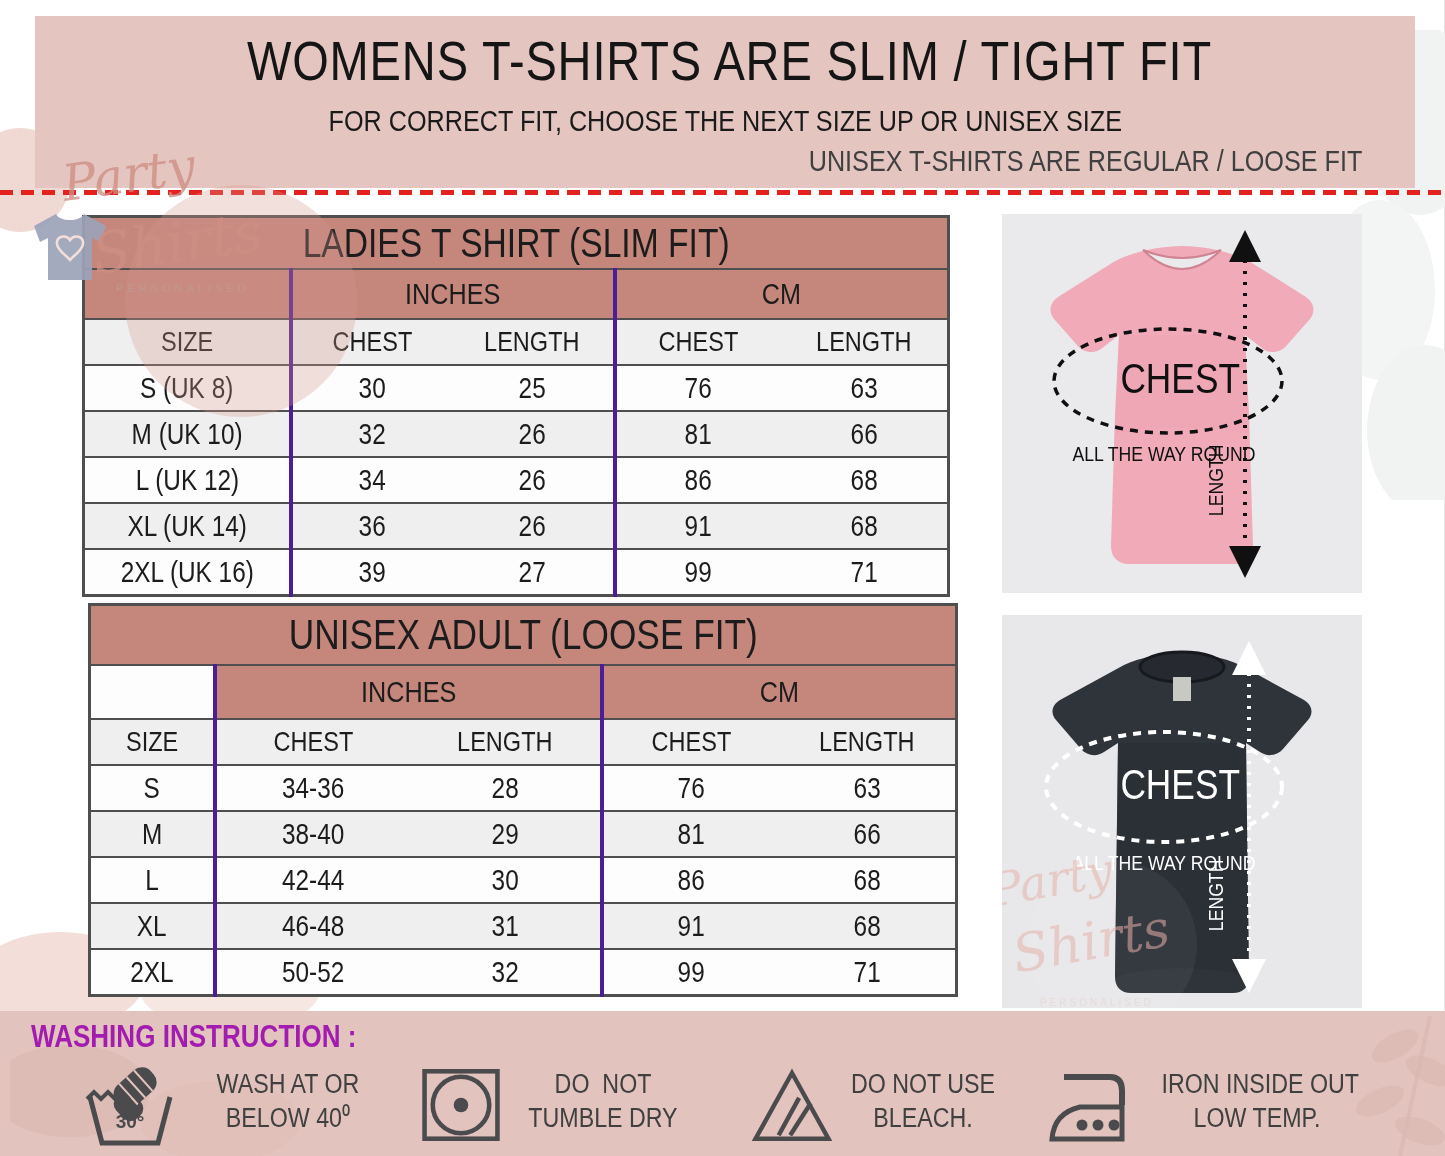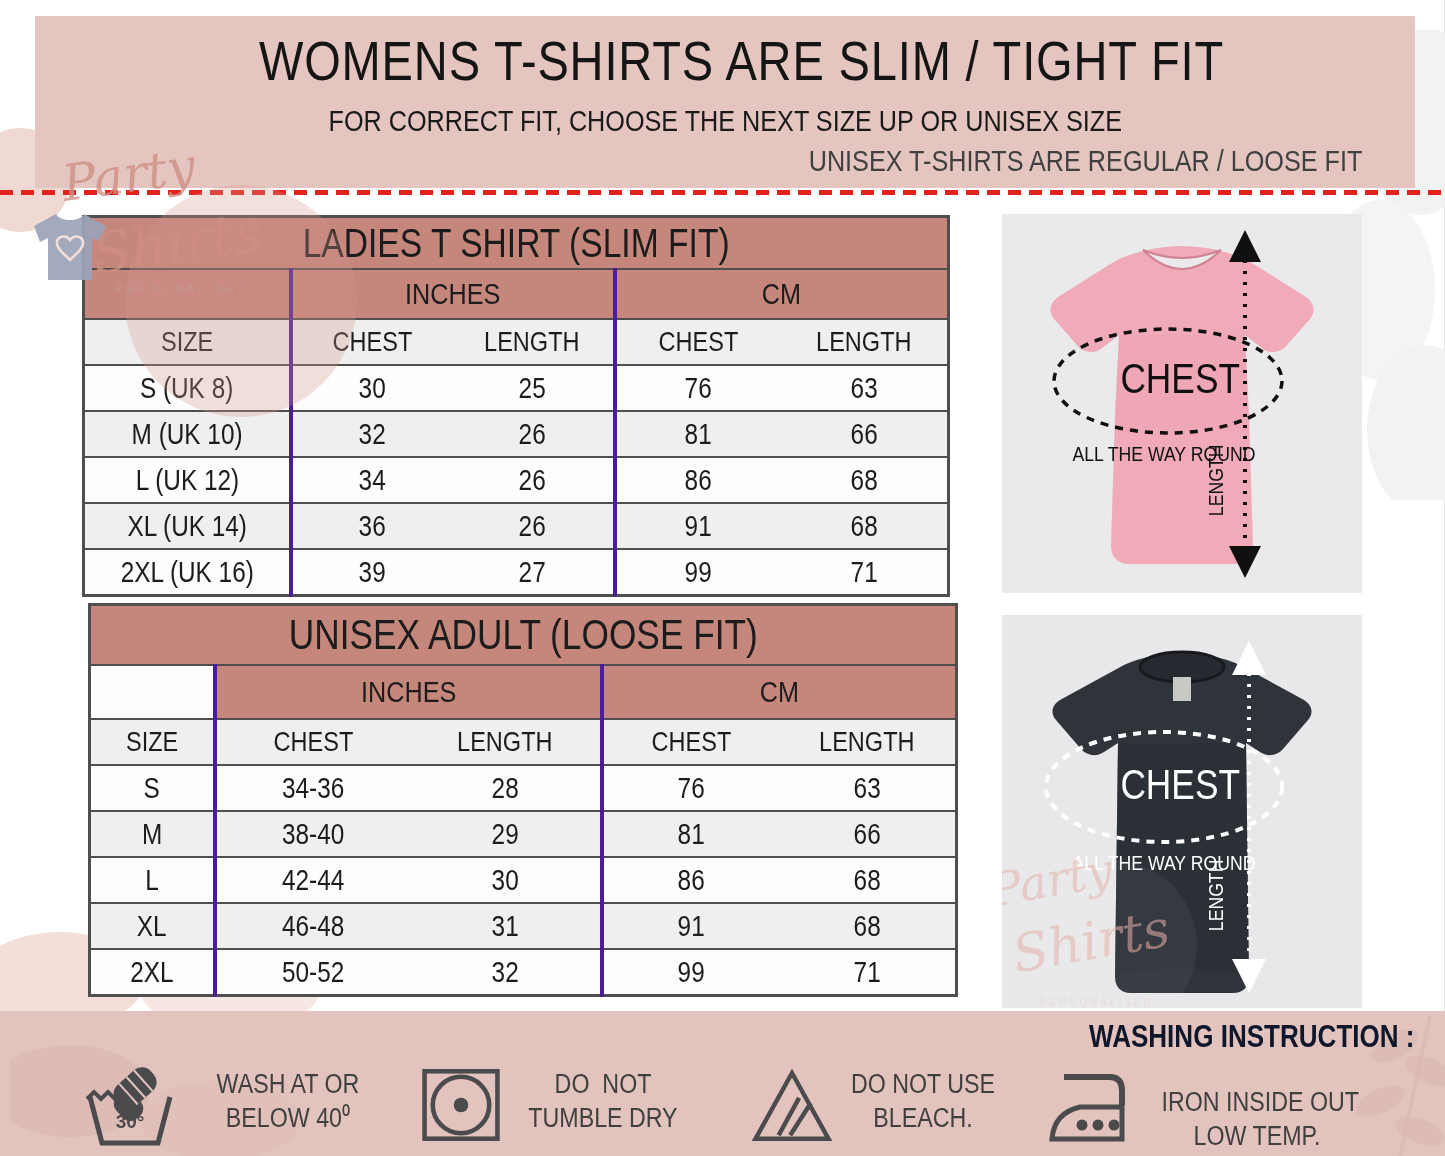--- a/index.html
+++ b/index.html
@@ -1,21 +1,21 @@
 <!DOCTYPE html>
 <html><head>
 <meta charset="utf-8">
 <style>
   html,body{margin:0;padding:0;background:#ffffff;}
   .canvas{position:relative;width:1445px;height:1156px;background:#ffffff;overflow:hidden;
           font-family:"Liberation Sans",sans-serif;color:#1c1c1c;box-shadow:inset -1px 0 0 #e4e4e4;}
   .t{display:inline-block;transform:scaleX(.84);white-space:pre;}
   
   .banner{position:absolute;left:35px;top:16px;width:1380px;height:172px;background:#e4c5bf;}
-  .banner .title{position:absolute;left:16px;top:12px;width:100%;text-align:center;font-size:56px;letter-spacing:1px;color:#151515;}
+  .banner .title{position:absolute;left:4px;top:12px;width:100%;text-align:center;font-size:56px;letter-spacing:1px;color:#151515;}
   .banner .sub1{position:absolute;left:0;top:88px;width:100%;text-align:center;font-size:30px;color:#1a1a1a;}
   .banner .sub2{position:absolute;left:0;top:128px;width:100%;text-align:right;font-size:30px;color:#404040;}
   .dashline{position:absolute;left:0;top:190px;width:1445px;height:5px;
             background:repeating-linear-gradient(90deg,#e32220 0 13px,transparent 13px 21px);}
   
   .logo{position:absolute;left:20px;top:140px;width:340px;height:300px;pointer-events:none;z-index:6;}
   .logo .circle{position:absolute;left:105px;top:45px;width:232px;height:232px;border-radius:50%;background:rgba(212,152,142,.30);}
   .logo .w1,.logo .w2{position:absolute;font-family:"DejaVu Serif",serif;font-style:italic;color:#cf8e84;opacity:.78;transform:rotate(-8deg);}
   .logo .w1{left:42px;top:6px;font-size:50px;}
   .logo .w2{left:72px;top:70px;font-size:56px;}
@@ -50,21 +50,21 @@
   .photo-black .chest-label,.photo-black .round-label,.photo-black .length-label{color:#ffffff;}
   .photo-black .chest-label{top:146px;}
   .photo-black .round-label{top:236px;}
   .photo-black .length-label{top:268px;}
   .bw1,.bw2{position:absolute;font-family:"DejaVu Serif",serif;font-style:italic;color:rgba(228,176,167,.55);transform:rotate(-10deg);}
   .bw1{left:-12px;top:238px;font-size:46px;}
   .bw2{left:10px;top:296px;font-size:52px;}
   .bwtag{position:absolute;left:38px;top:382px;font-size:10px;letter-spacing:3px;color:rgba(233,206,200,.5);}
   
   .wash{position:absolute;left:0;top:1011px;width:1445px;height:145px;background:#e2c3bd;}
-  .wash .wtitle{position:absolute;left:0;top:8px;width:100%;text-align:right;font-size:31px;font-weight:700;color:#0f172a;}
+  .wash .wtitle{position:absolute;left:0;top:8px;width:100%;text-align:left;font-size:31px;font-weight:700;color:#a21caf;}
   .wash-item{position:absolute;}
   .wash-label{position:absolute;text-align:center;color:#404040;font-size:27px;line-height:34px;}
   .wash-label span{display:block;transform:scaleX(.86);white-space:pre;}
   .wicon{position:absolute;}
   .badge40{position:absolute;left:20px;top:50px;width:52px;text-align:center;font-size:19px;font-weight:700;color:#4b4b4d;}
   
   .leaf{position:absolute;pointer-events:none;}
 </style>
 </head>
 <body>
@@ -324,20 +324,20 @@
     </div>
 
     <div class="wash-item" style="left:1048px;top:50px;width:320px;height:90px;">
       <svg class="wicon" style="left:0;top:6px;" width="92" height="80" viewBox="0 0 92 80">
         <path d="M16,10 L62,10 Q74,10 74,24 L74,38" fill="none" stroke="#4b4b4d" stroke-width="6"></path>
         <path d="M4,72 Q6,46 32,40 L74,40 L74,72 Z" fill="none" stroke="#4b4b4d" stroke-width="5"></path>
         <circle cx="34" cy="58" r="5.5" fill="#4b4b4d"></circle>
         <circle cx="50" cy="58" r="5.5" fill="#4b4b4d"></circle>
         <circle cx="66" cy="58" r="5.5" fill="#4b4b4d"></circle>
       </svg>
-      <div class="wash-label" style="left:98px;top:24px;width:222px;">
+      <div class="wash-label" style="left:98px;top:6px;width:222px;">
         <span>IRON INSIDE OUT</span>
         <span>LOW TEMP.</span>
       </div>
     </div>
   </div>
 
 </div>
 
 </body></html>

